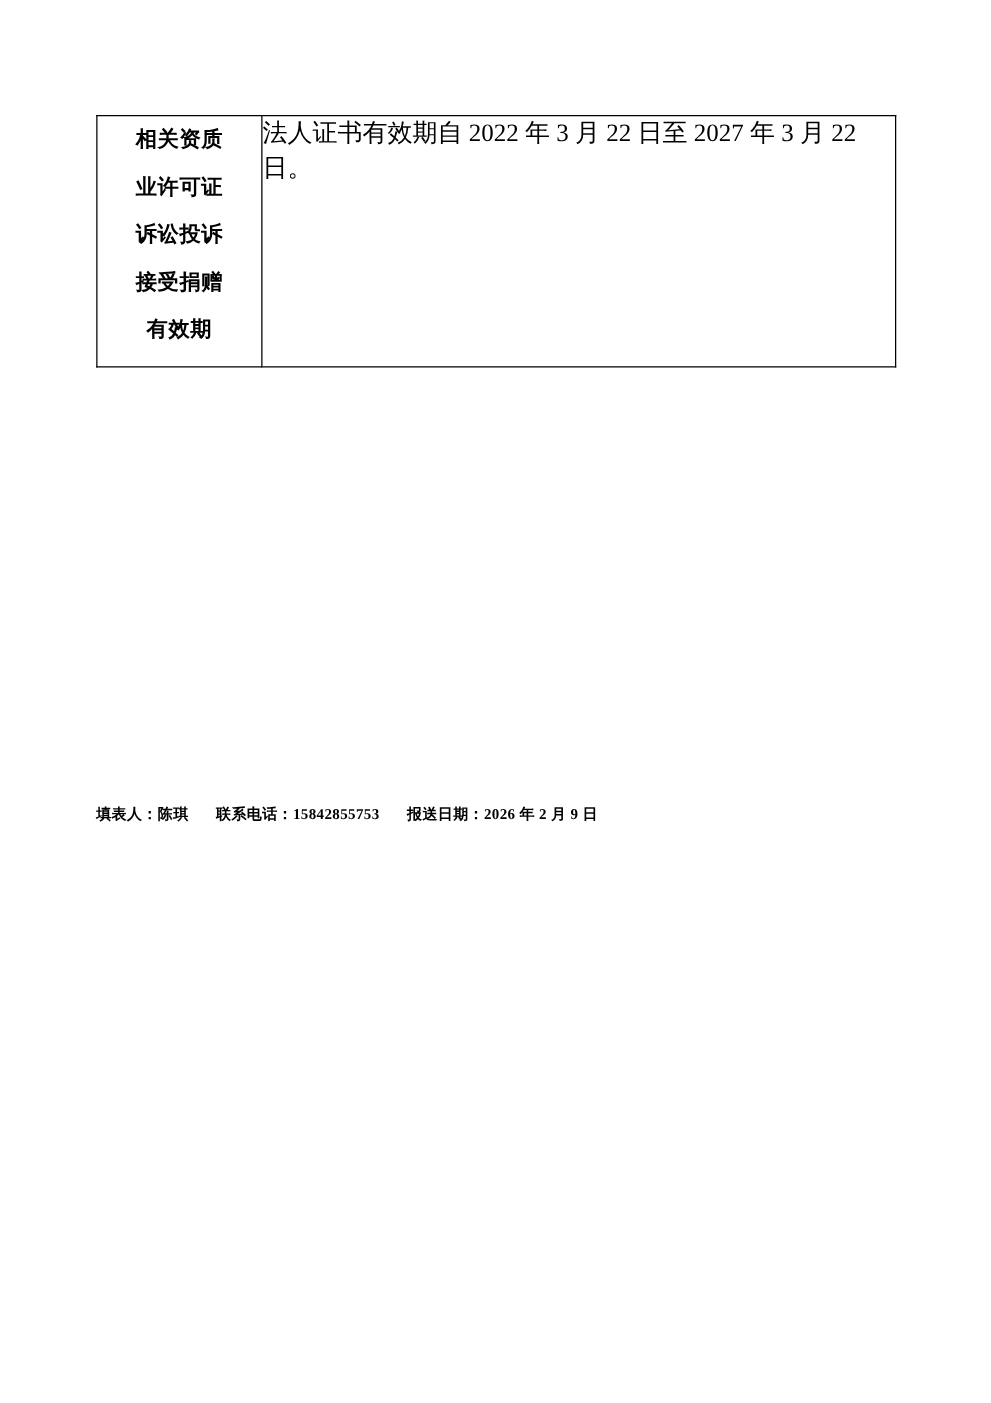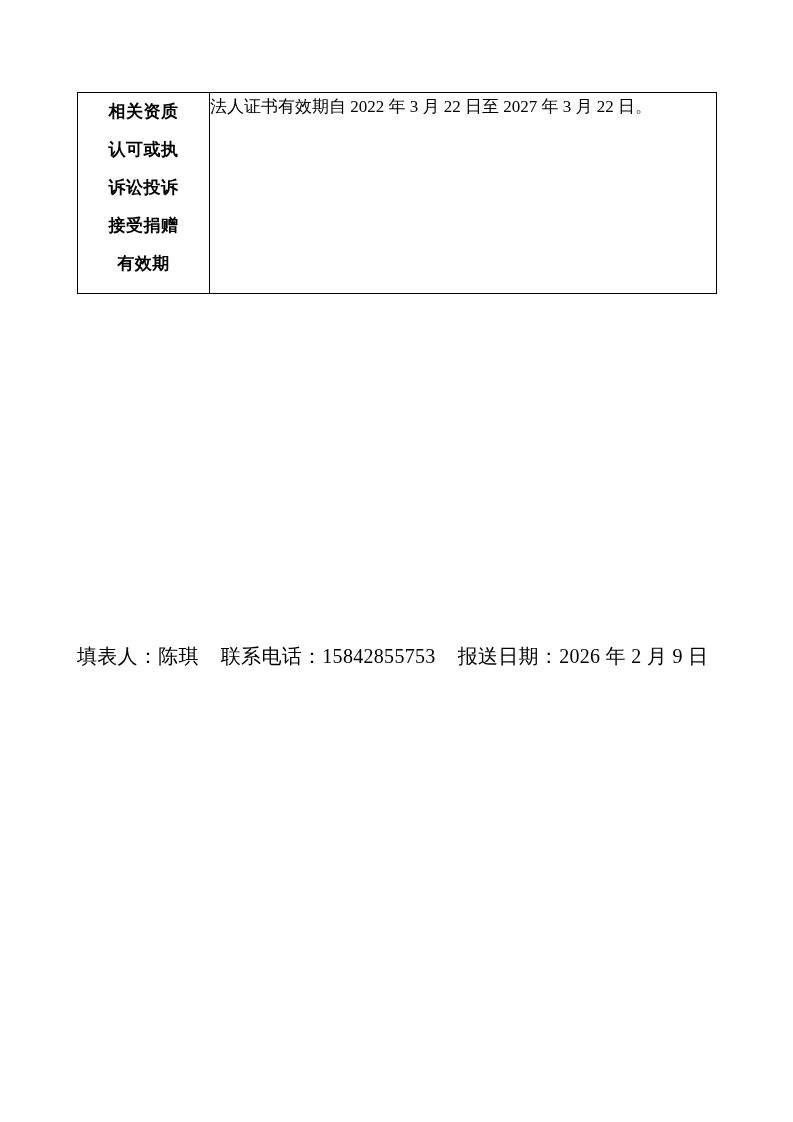--- a/index.html
+++ b/index.html
@@ -51,56 +51,56 @@
     font-family: "Liberation Serif", "DejaVu Serif", serif;
   }
 
   .label-cell .ln {
     display: block;
     white-space: nowrap;
   }
 
   .value-cell {
     padding: 10px 8px 6px 10px;
-    font-size: 17px;
+    font-size: 20px;
     line-height: 28px;
     font-family: "Liberation Serif", "DejaVu Serif", serif;
   }
 
   .row-1 .label-cell, .row-1 .value-cell { height: 200px; }
   .row-2 .label-cell, .row-2 .value-cell { height: 168px; }
   .row-3 .label-cell, .row-3 .value-cell { height: 141px; }
 
   .footer-line {
     position: absolute;
     left: 77px;
     top: 643px;
     width: 660px;
-    font-size: 20px;
-    font-weight: normal;
+    font-size: 12px;
+    font-weight: bold;
     letter-spacing: 0.3px;
     white-space: nowrap;
     font-family: "Liberation Serif", "DejaVu Serif", serif;
   }
   .footer-line .seg {
     display: inline;
   }
   .footer-line .gap-md { display: inline-block; width: 22px; }
 </style>
 </head>
 <body>
 
 <div class="page">
 
   <table class="doc-table">
     <tbody>
       <tr class="row-1">
         <td class="label-cell">
           <span class="ln">相关资质</span>
-          <span class="ln">认可或执</span>
+          <span class="ln">业许可证</span>
           <span class="ln">诉讼投诉</span>
           <span class="ln">接受捐赠</span>
           <span class="ln">有效期</span>
         </td>
         <td class="value-cell">法人证书有效期自 2022 年 3 月 22 日至 2027 年 3 月 22 日。</td>
       </tr>
     </tbody>
   </table>
 
   <div class="footer-line">

